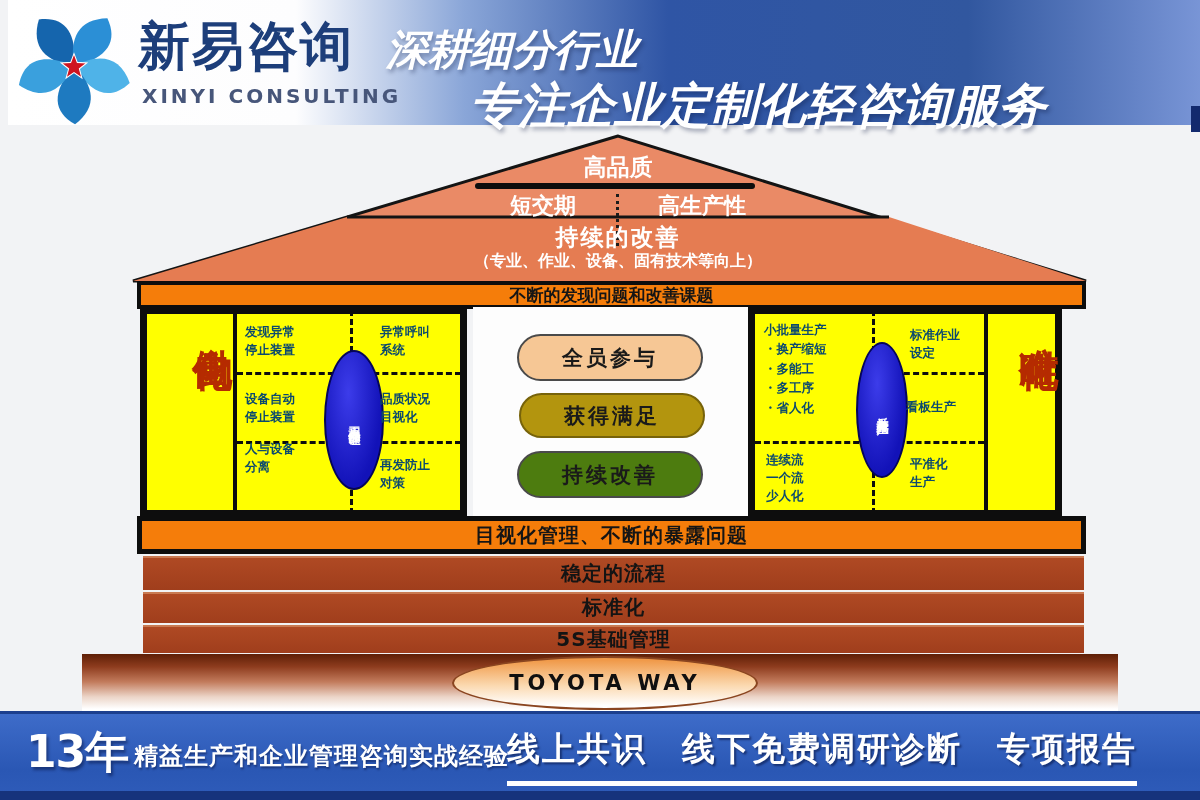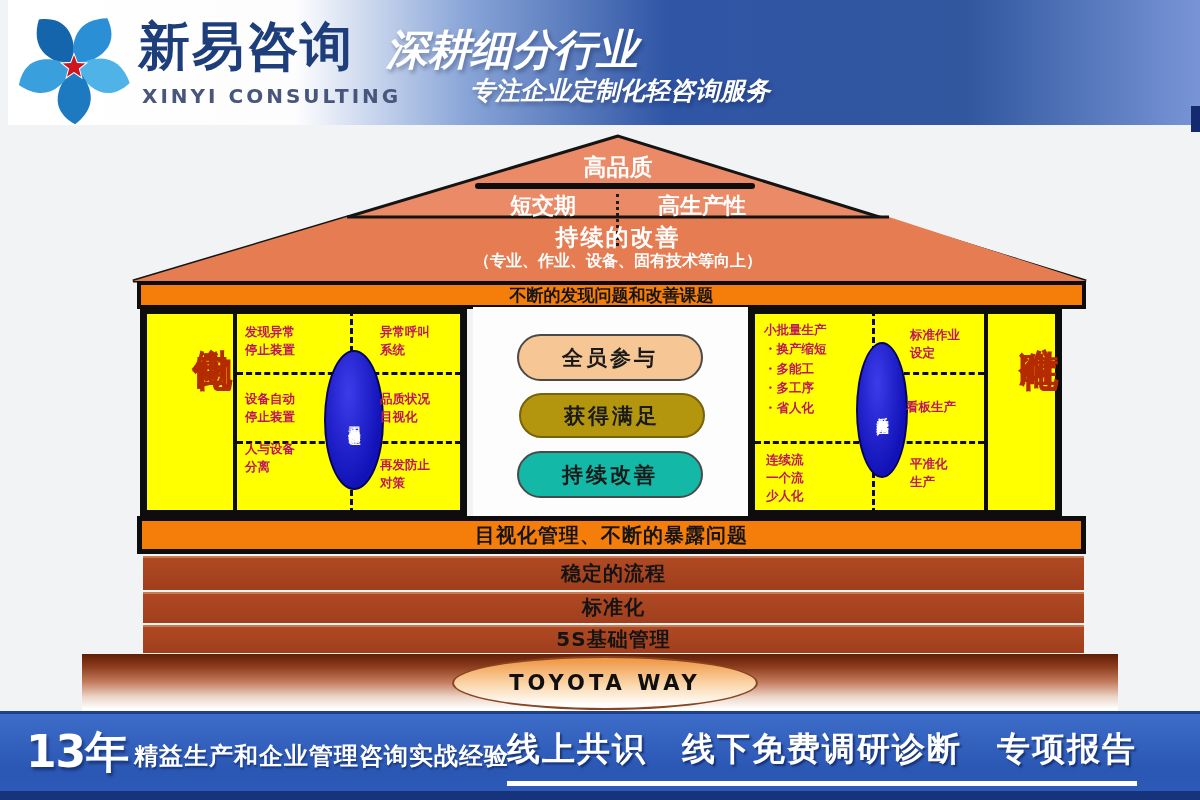--- a/index.html
+++ b/index.html
@@ -9,21 +9,21 @@
   .abs{position:absolute;}
 
   
   .header{left:8px;top:0;width:1200px;height:125px;
     background:linear-gradient(to right,#ffffff 0%,#fdfdfe 24%,#8aa6d8 38%,#2f55a5 55%,#31579f 80%,#7b97d8 100%);}
   .logo{left:4px;top:4px;width:124px;height:124px;}
   .brand-cn{left:130px;top:20px;font-size:52px;font-weight:bold;color:#1d3e7a;letter-spacing:2px;line-height:1;}
   .brand-en{left:134px;top:84px;font-size:20px;font-weight:600;color:#47567a;letter-spacing:3px;}
   .slogan1{left:378px;top:22px;font-size:42px;font-weight:bold;font-style:italic;color:#fff;
            text-shadow:2px 3px 4px rgba(10,20,60,.35);white-space:nowrap;}
-  .slogan2{left:462px;top:74px;font-size:25px;font-weight:bold;font-style:italic;color:#fff;
+  .slogan2{left:462px;top:74px;font-size:48px;font-weight:bold;font-style:italic;color:#fff;
            text-shadow:2px 3px 4px rgba(10,20,60,.35);white-space:nowrap;}
   .corner-box{left:1183px;top:106px;width:17px;height:26px;background:#132a6e;}
 
   
   .roof-svg{left:0;top:0;width:1200px;height:800px;pointer-events:none;}
   .rooftext{color:#fff;font-weight:bold;text-align:center;}
   .roof-top{left:518px;top:152px;width:200px;font-size:23px;}
   .roof-left{left:478px;top:191px;width:130px;font-size:22px;}
   .roof-right{left:632px;top:191px;width:140px;font-size:22px;}
   .roof-divider{left:616px;top:194px;height:52px;border-left:3px dotted #1c1c1c;}
@@ -54,34 +54,34 @@
   .j-dash2{left:237px;top:441px;width:224px;}
   .j-dashv{left:350px;top:310px;height:204px;}
   .t-dashv{left:872px;top:310px;height:204px;}
   .t-dash1{left:876px;top:372px;width:108px;}
   .t-dash2{left:755px;top:441px;width:229px;}
   .oval{border-radius:50%;border:2px solid #05055a;z-index:3;display:flex;align-items:center;justify-content:center;
         background:radial-gradient(ellipse at 40% 30%, #3c3cea 0%, #1212b8 70%);}
   .oval span{writing-mode:vertical-rl;text-orientation:upright;color:#fff;font-size:12px;font-weight:bold;letter-spacing:1px;}
   .jidoka-oval{left:324px;top:350px;width:60px;height:140px;}
   .jit-oval{left:856px;top:342px;width:52px;height:136px;}
-  .cell{font-size:12.5px;font-weight:bold;color:#be185d;white-space:pre-line;line-height:1.45;z-index:4;}
+  .cell{font-size:12.5px;font-weight:bold;color:#0c4a6e;white-space:pre-line;line-height:1.45;z-index:4;}
   .j-r1c1{left:245px;top:323px;} .j-r1c2{left:380px;top:323px;}
   .j-r2c1{left:245px;top:390px;} .j-r2c2{left:380px;top:390px;}
   .j-r3c1{left:245px;top:440px;} .j-r3c2{left:380px;top:456px;}
   .t-big{left:764px;top:320px;line-height:1.55;}
   .t-bottom{left:766px;top:451px;}
   .t-r1{left:910px;top:326px;} .t-r2{left:906px;top:398px;} .t-r3{left:910px;top:455px;}
 
   
   .pill{width:186px;height:47px;border-radius:26px;display:flex;align-items:center;justify-content:center;
         font-size:21px;font-weight:bold;color:#1a1a1a;letter-spacing:3px;z-index:4;}
   .pill1{left:517px;top:334px;background:#f6c795;border:2px solid #4a4a4a;text-align:center;}
   .pill2{left:519px;top:393px;height:45px;background:#b3950e;border:2px solid #77630a;}
-  .pill3{left:517px;top:451px;background:#14b8a6;border:2px solid #4a4a4a;}
+  .pill3{left:517px;top:451px;background:#4d7c0f;border:2px solid #4a4a4a;}
 
   
   .brown{left:143px;width:941px;background:linear-gradient(180deg,#b04a24 0%,#a03e1c 100%);
          display:flex;align-items:center;justify-content:center;font-weight:bold;font-size:20px;color:#141414;
          box-shadow:inset 0 2px 0 #c97a52;letter-spacing:1px;}
   .brown1{top:556px;height:34px;} .brown2{top:592px;height:31px;} .brown3{top:625px;height:28px;}
 
   .toyota-strip{left:82px;top:654px;width:1036px;height:58px;
     background:linear-gradient(180deg,#5e1f06 0%,#8e3c1e 22%,#c27b5c 48%,#ecd5c8 74%,#ffffff 95%);}
   .toyota-ellipse{left:452px;top:656px;width:306px;height:54px;border-radius:50%;

